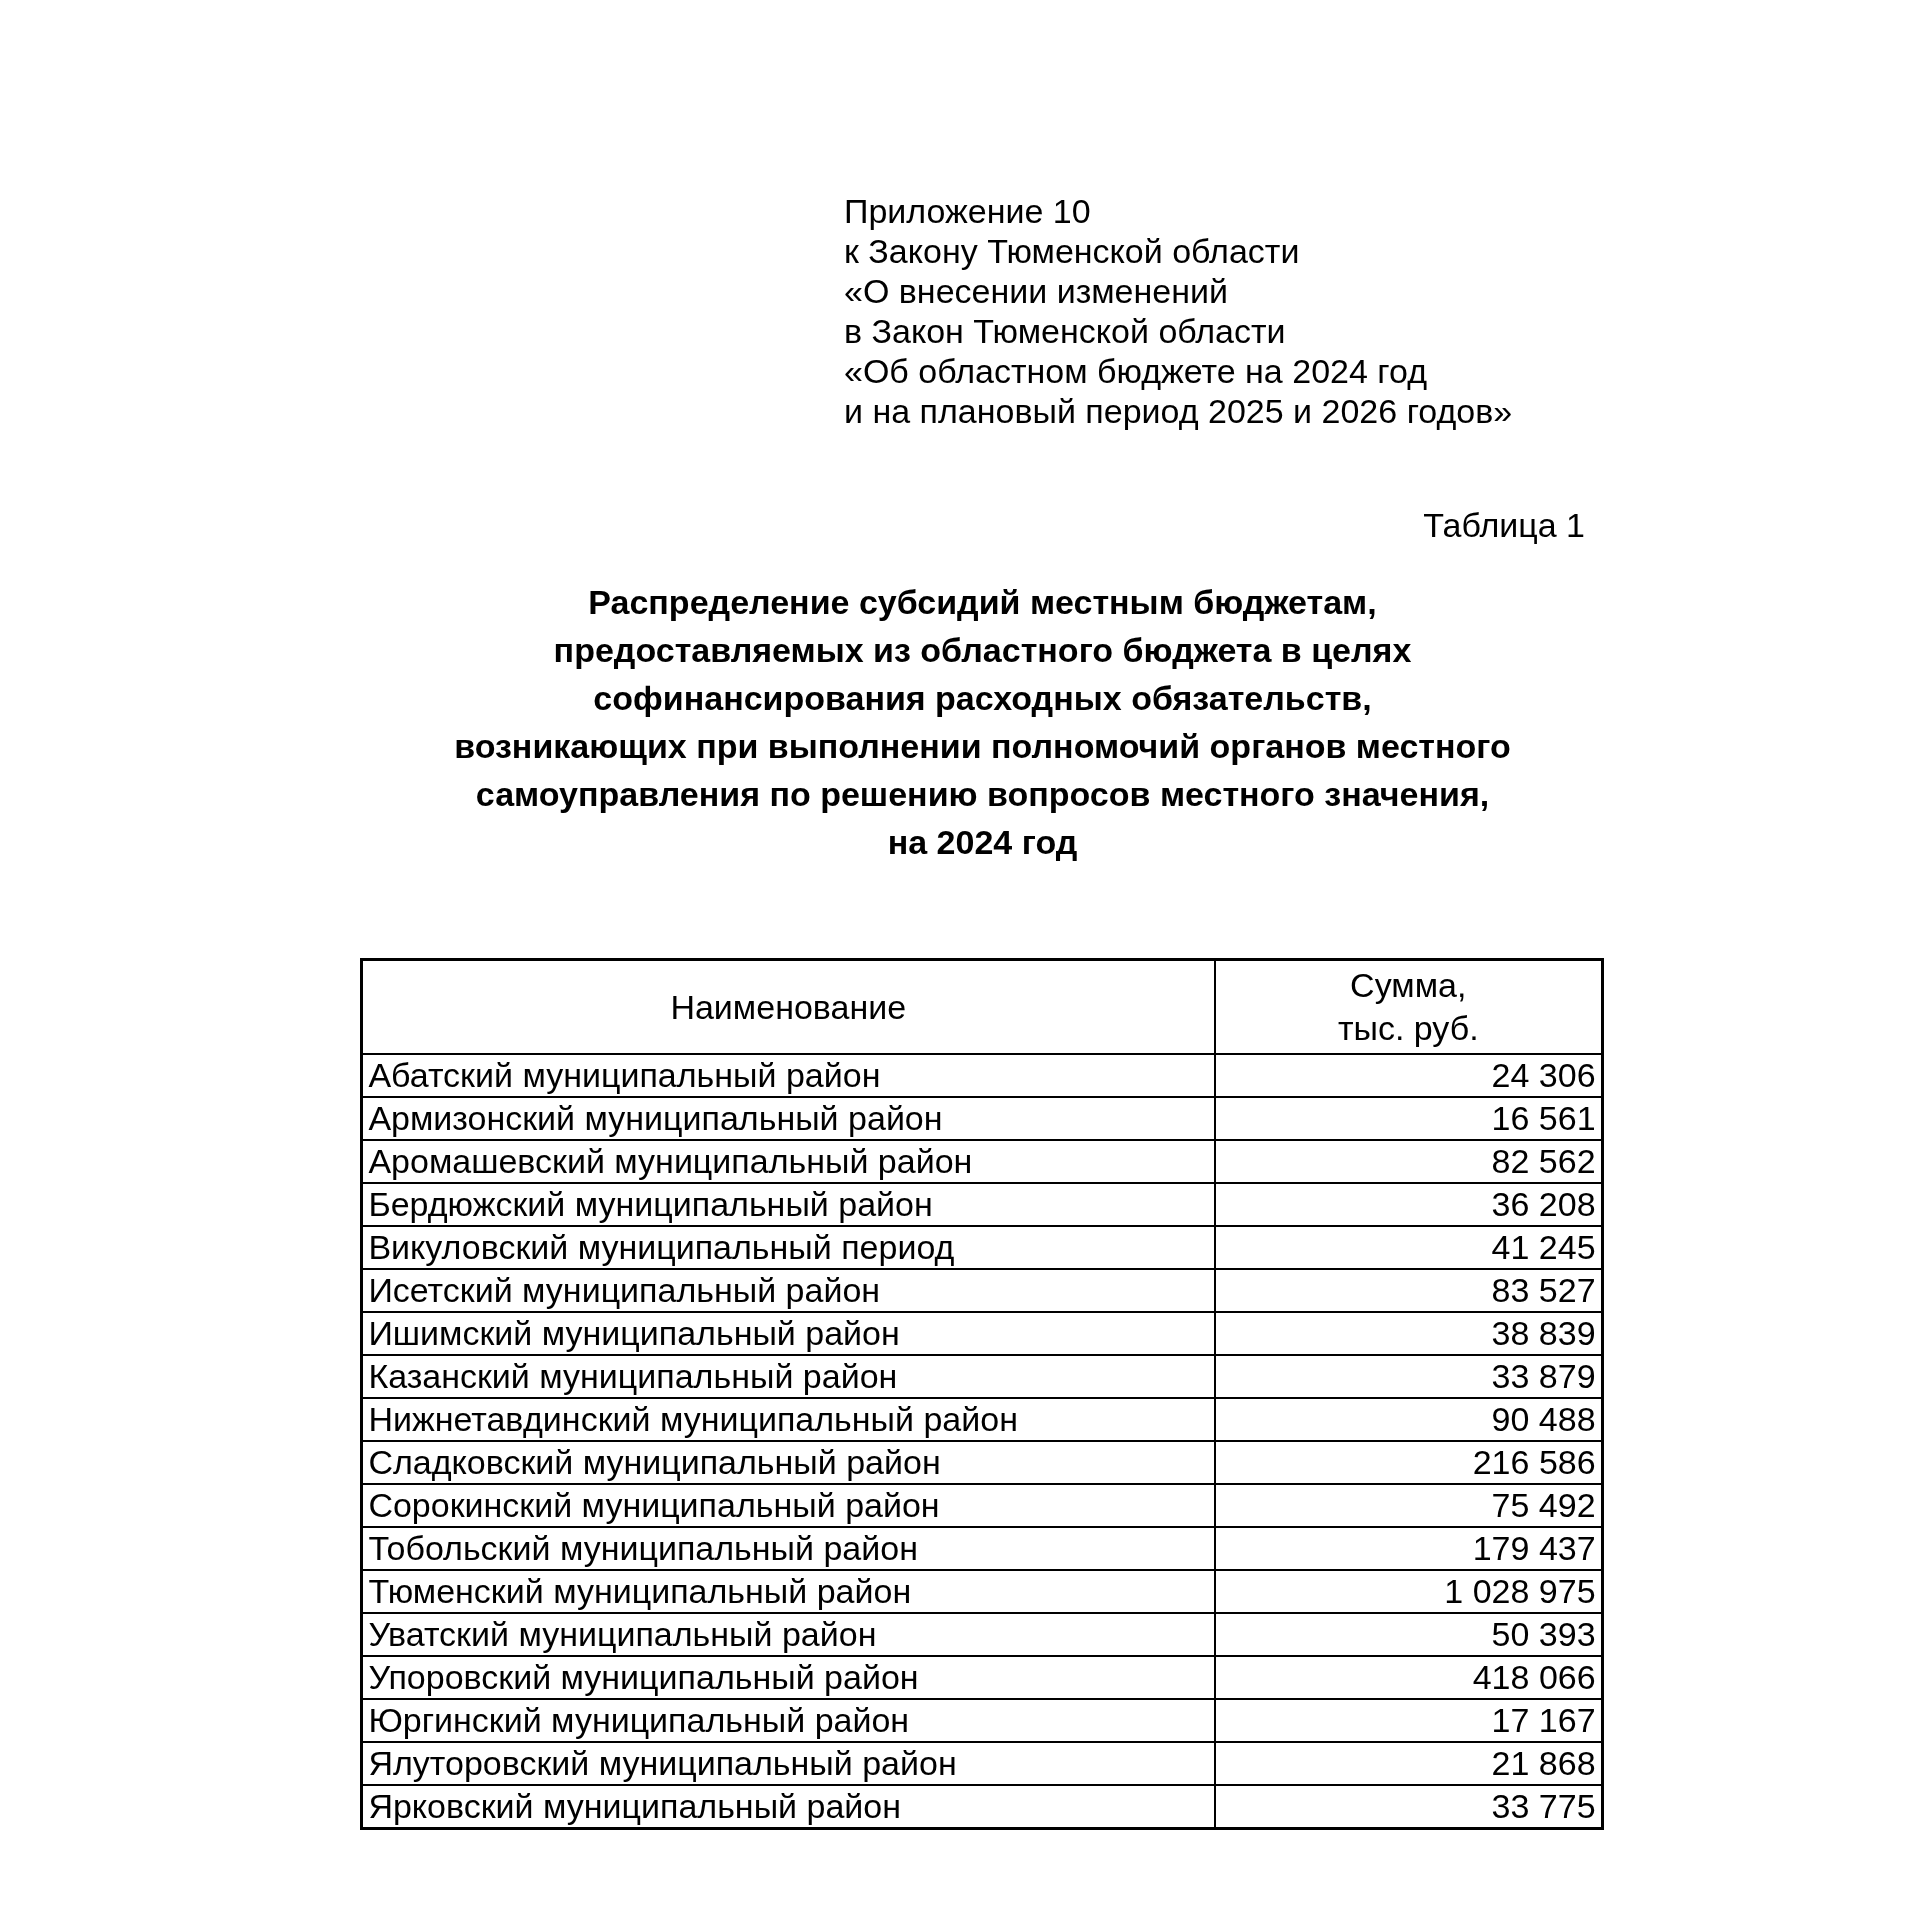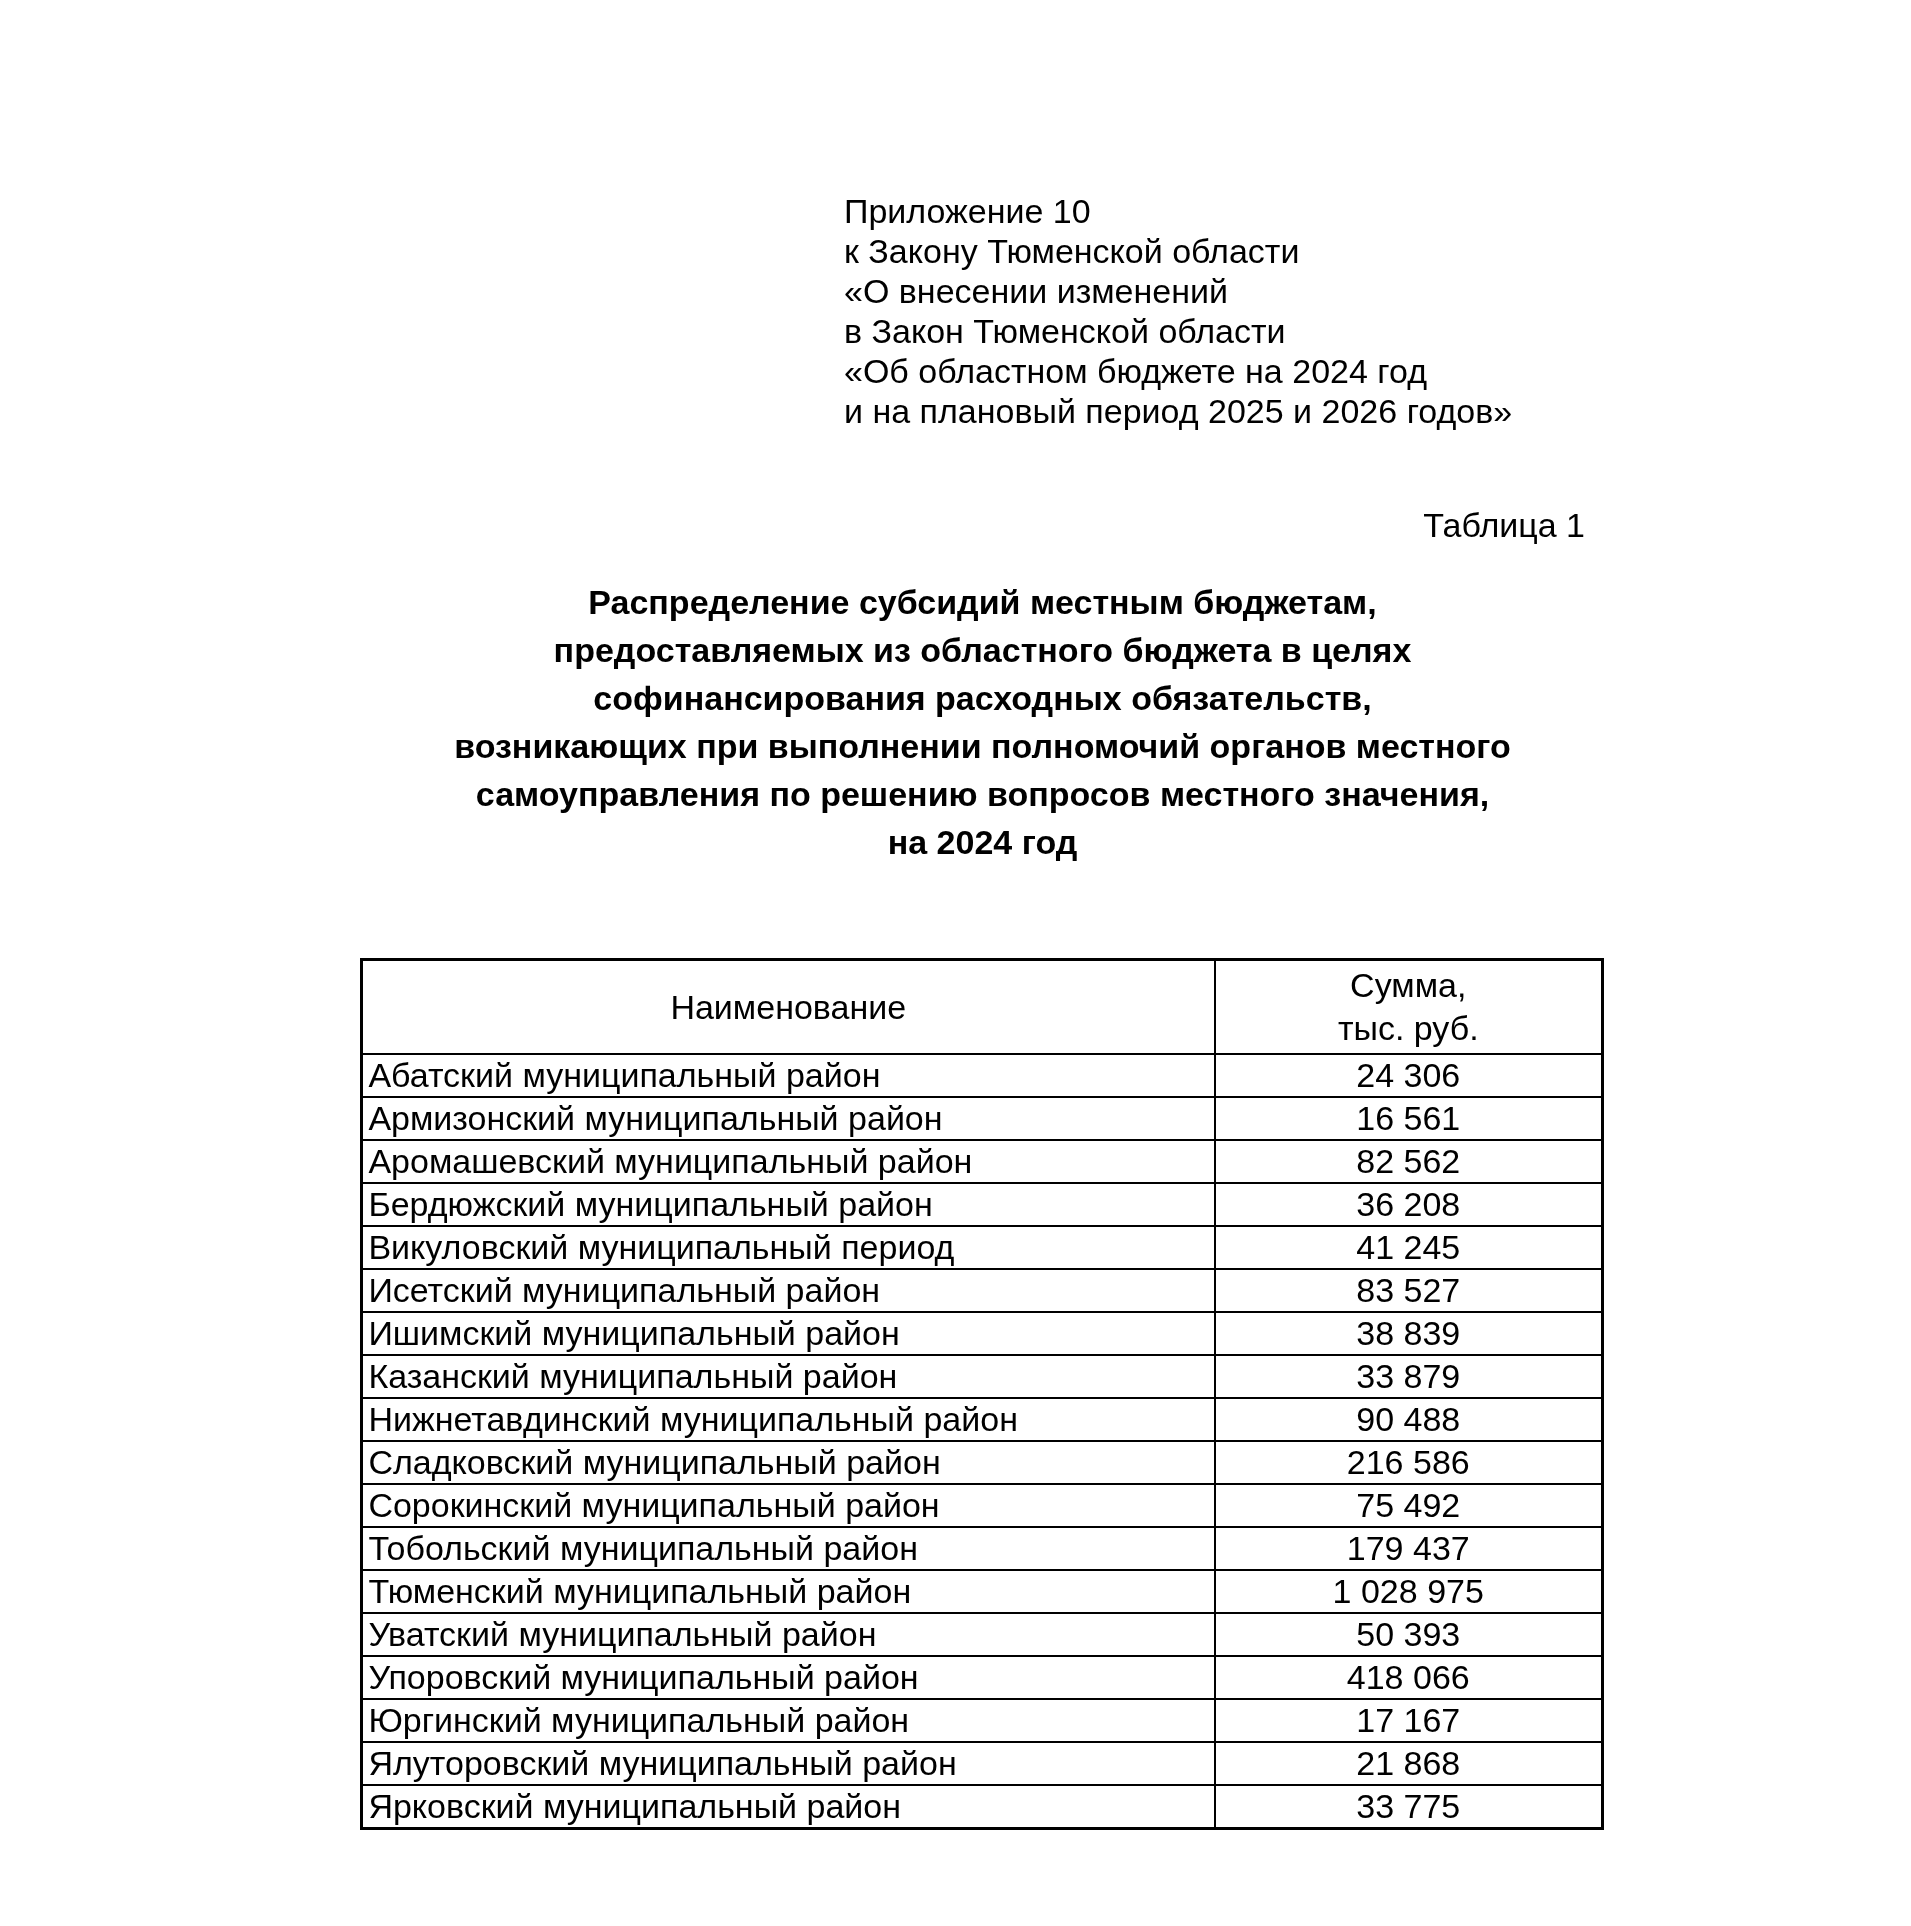--- a/index.html
+++ b/index.html
@@ -12,21 +12,21 @@
            font-weight: bold; font-size: 34px; line-height: 48px; }
   .title div { white-space: nowrap; }
   table.data { position: absolute; left: 360px; top: 958px; width: 1241px;
                border-collapse: collapse; border: 3.5px solid #000; table-layout: fixed; }
   table.data td, table.data th { border: 2.7px solid #000; padding: 0 5.4px; font-size: 34px;
                white-space: nowrap; overflow: hidden; }
   table.data th { font-weight: normal; height: 92px; line-height: 43px; text-align: center; }
   table.data td { height: 41px; line-height: 41px; margin-top: 43px; }
   col.c1 { width: 853px; }
   col.c2 { width: 388px; }
-  td.num { text-align: center; padding-right: 4.6px; }
+  td.num { text-align: right; padding-right: 4.6px; }
   td.name { padding-left: 4.6px; }
 </style>
 </head>
 <body>
 
 <div class="appendix">
   <div>Приложение 10</div>
   <div>к Закону Тюменской области</div>
   <div>«О внесении изменений</div>
   <div>в Закон Тюменской области</div>

